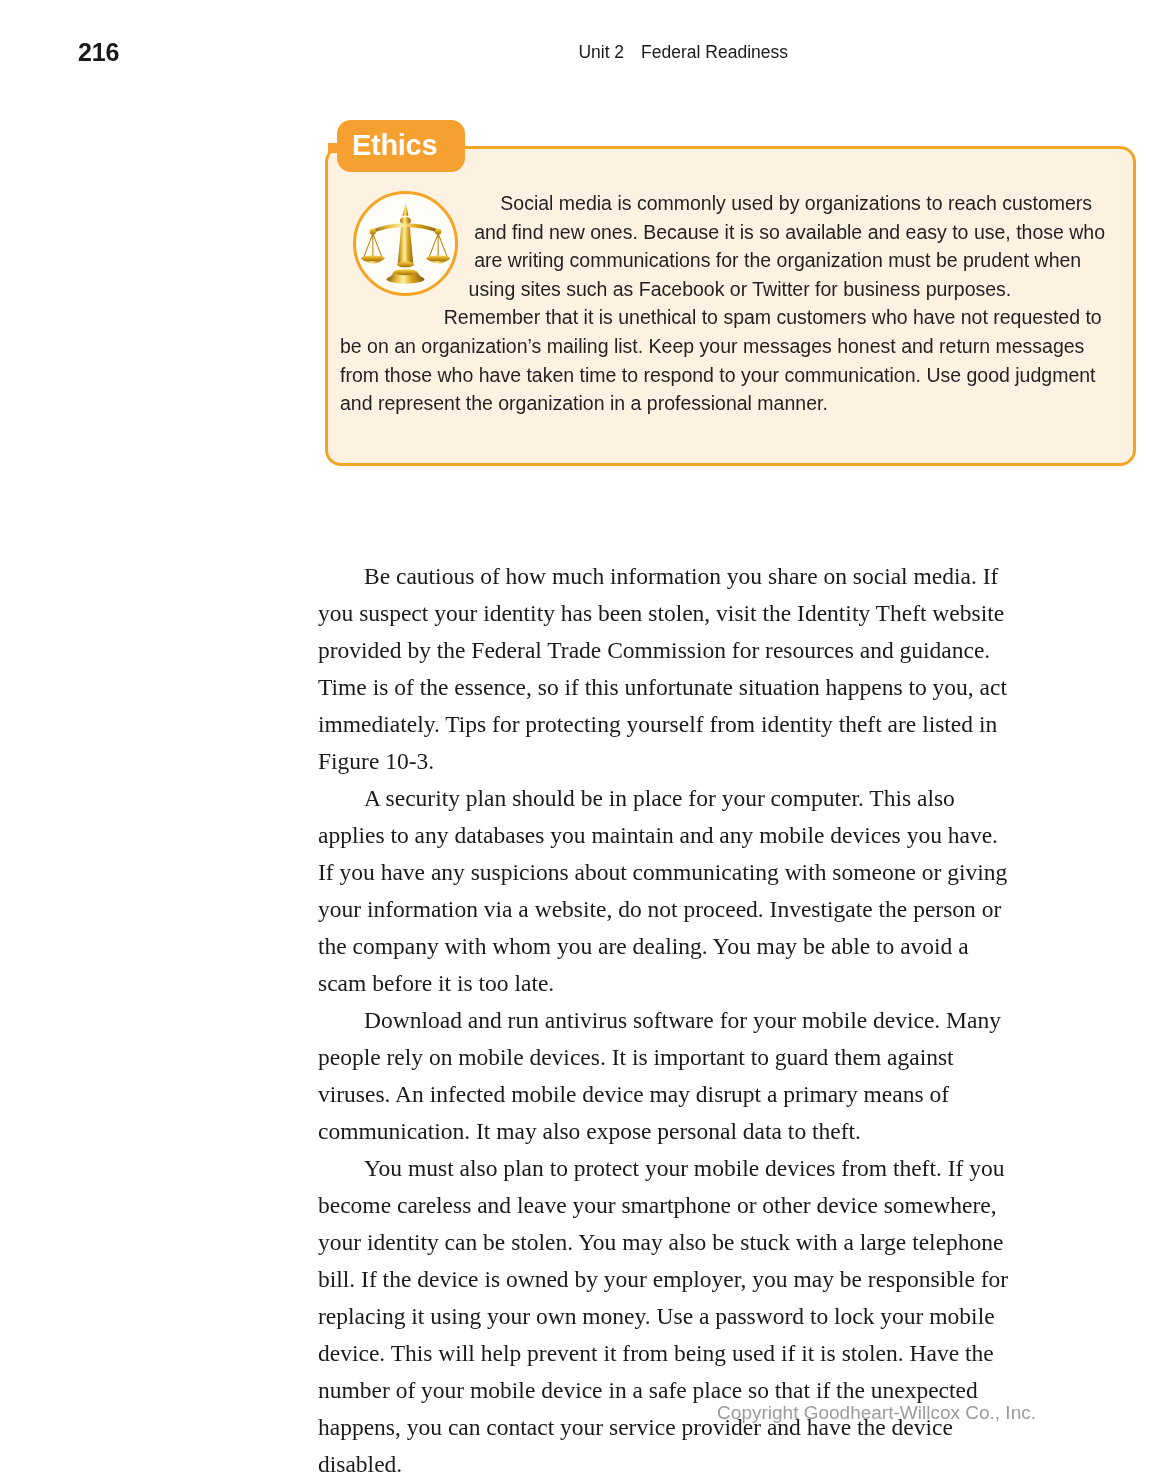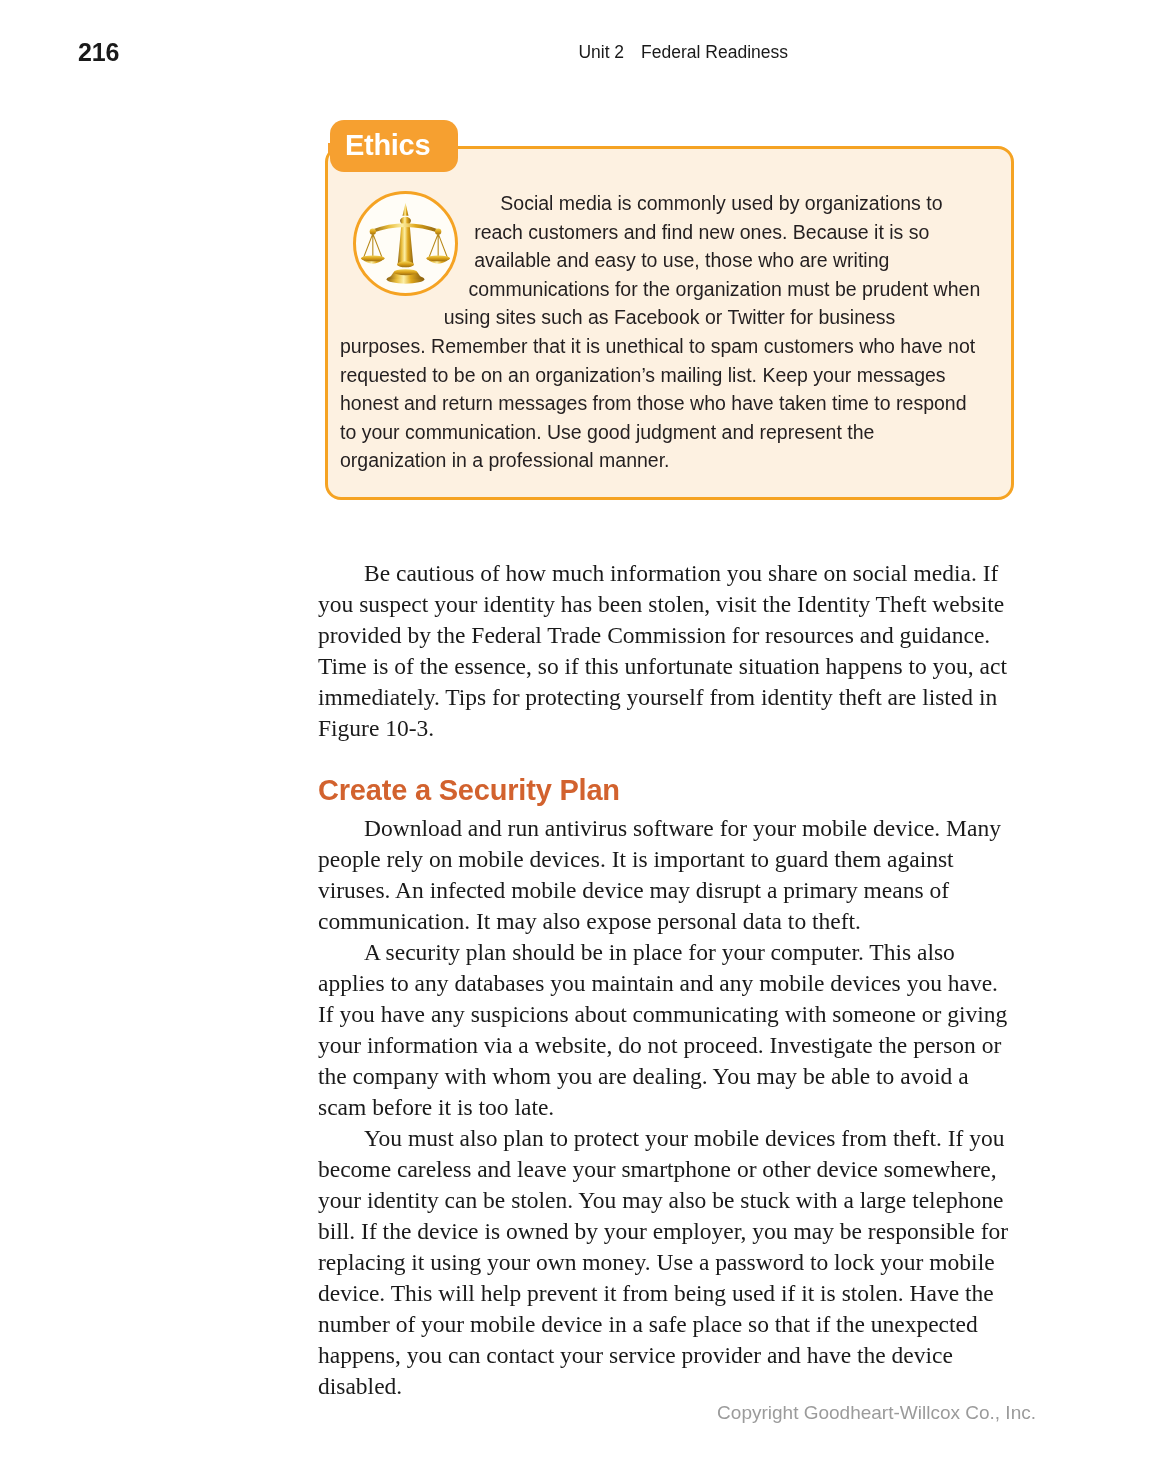--- a/index.html
+++ b/index.html
@@ -49,21 +49,21 @@
 
   
   .ethics-wrap {
     position: absolute;
     left: 325px;
     top: 120px;
     width: 691px;
   }
   .ethics-tab {
     position: absolute;
-    left: 5px;
+    left: 12px;
     top: 0;
     width: 128px;
     height: 52px;
     background: #F6A030;
     border-radius: 14px;
     z-index: 3;
   }
   .ethics-tab-label {
     position: absolute;
     left: 15px;
@@ -71,21 +71,21 @@
     font-family: "Liberation Sans", "DejaVu Sans", sans-serif;
     font-weight: bold;
     font-size: 29px;
     color: #ffffff;
     letter-spacing: -0.3px;
   }
   .ethics-box {
     position: absolute;
     left: 0;
     top: 26px;
-    width: 689px;
+    width: 811px;
     min-height: 320px;
     box-sizing: border-box;
     background: #FDF1E1;
     border: 3px solid #F5A323;
     border-radius: 16px;
     z-index: 1;
   }
   
   .tab-mask {
     position: absolute;
@@ -130,21 +130,21 @@
   .text-column {
     position: absolute;
     left: 318px;
     top: 558px;
     width: 700px;
   }
   .text-column p.body-par {
     margin: 0;
     font-family: "Liberation Serif", "DejaVu Serif", serif;
     font-size: 23.5px;
-    line-height: 31px;
+    line-height: 37px;
     color: #1a1a1a;
     text-indent: 46px;
     text-align: left;
   }
   .section-head {
     margin: 28px 0 5px 0;
     font-family: "Liberation Sans", "DejaVu Sans", sans-serif;
     font-weight: bold;
     font-size: 29px;
     line-height: 36px;
@@ -228,19 +228,18 @@
 
   <div class="tab-mask"></div>
 
   <div class="ethics-tab">
     <span class="ethics-tab-label">Ethics</span>
   </div>
 </div>
 
 <div class="text-column">
   <p class="body-par">Be cautious of how much information you share on social media. If you suspect your identity has been stolen, visit the Identity Theft website provided by the Federal Trade Commission for resources and guidance. Time is of the essence, so if this unfortunate situation happens to you, act immediately. Tips for protecting yourself from identity theft are listed in Figure 10-3.</p>
-  <h2 class="section-head">Create a Security Plan</h2>
+  <p class="body-par">A security plan should be in place for your computer. This also applies to any databases you maintain and any mobile devices you have. If you have any suspicions about communicating with someone or giving your information via a website, do not proceed. Investigate the person or the company with whom you are dealing. You may be able to avoid a scam before it is too late.</p>
   <p class="body-par">Download and run antivirus software for your mobile device. Many people rely on mobile devices. It is important to guard them against viruses. An infected mobile device may disrupt a primary means of communication. It may also expose personal data to theft.</p>
-  <p class="body-par">A security plan should be in place for your computer. This also applies to any databases you maintain and any mobile devices you have. If you have any suspicions about communicating with someone or giving your information via a website, do not proceed. Investigate the person or the company with whom you are dealing. You may be able to avoid a scam before it is too late.</p>
   <p class="body-par">You must also plan to protect your mobile devices from theft. If you become careless and leave your smartphone or other device somewhere, your identity can be stolen. You may also be stuck with a large telephone bill. If the device is owned by your employer, you may be responsible for replacing it using your own money. Use a password to lock your mobile device. This will help prevent it from being used if it is stolen. Have the number of your mobile device in a safe place so that if the unexpected happens, you can contact your service provider and have the device disabled.</p>
 </div>
 
 <div class="copyright">Copyright Goodheart-Willcox Co., Inc.</div>
 
 </body></html>

